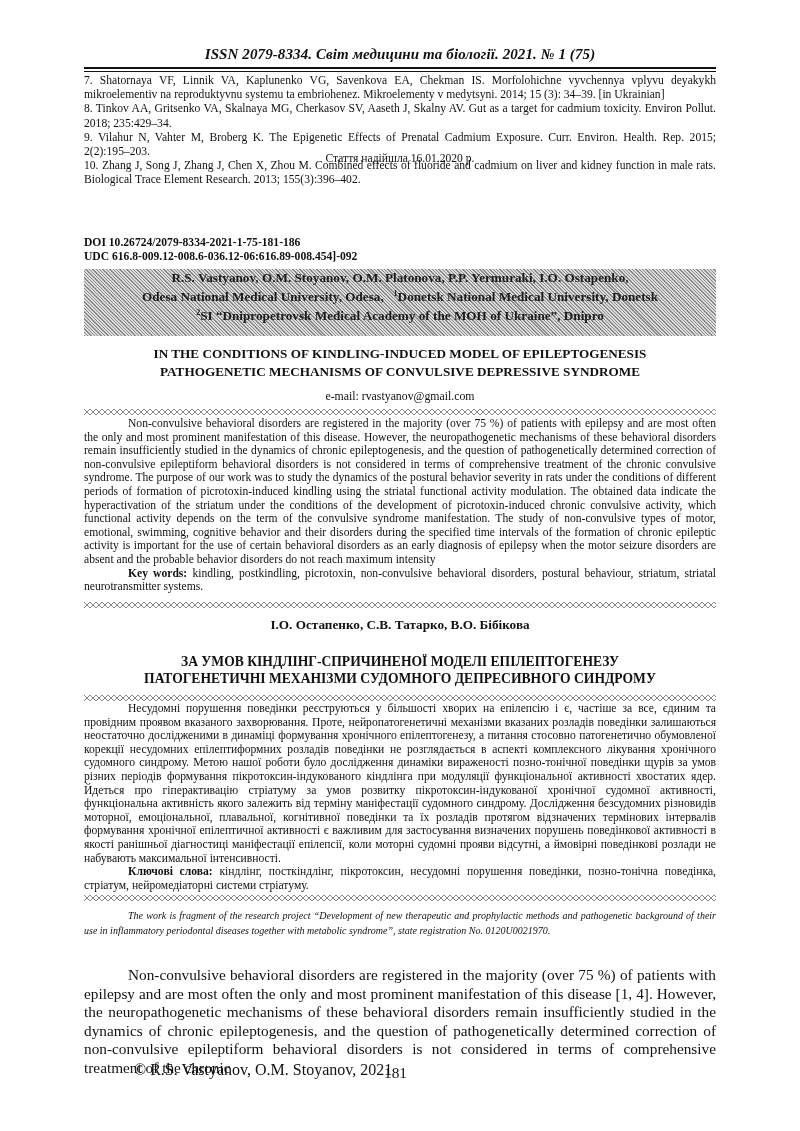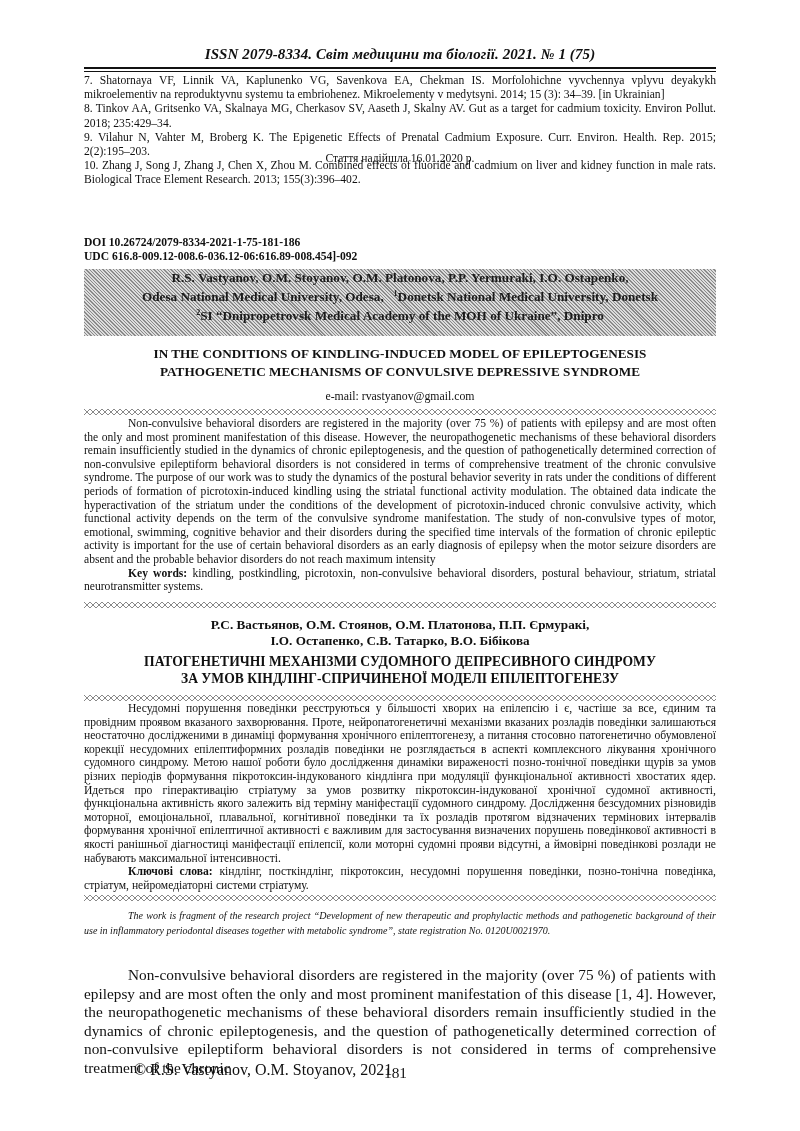--- a/index.html
+++ b/index.html
@@ -73,27 +73,26 @@
 <div class="page email">e-mail: rvastyanov@gmail.com</div>
 <div class="wave" style="top:409px"></div>
 
 <div class="page abstract abs-en">
   <p class="indent">Non-convulsive behavioral disorders are registered in the majority (over 75 %) of patients with epilepsy and are most often the only and most prominent manifestation of this disease. However, the neuropathogenetic mechanisms of these behavioral disorders remain insufficiently studied in the dynamics of chronic epileptogenesis, and the question of pathogenetically determined correction of non-convulsive epileptiform behavioral disorders is not considered in terms of comprehensive treatment of the chronic convulsive syndrome. The purpose of our work was to study the dynamics of the postural behavior severity in rats under the conditions of different periods of formation of picrotoxin-induced kindling using the striatal functional activity modulation. The obtained data indicate the hyperactivation of the striatum under the conditions of the development of picrotoxin-induced chronic convulsive activity, which functional activity depends on the term of the convulsive syndrome manifestation. The study of non-convulsive types of motor, emotional, swimming, cognitive behavior and their disorders during the specified time intervals of the formation of chronic epileptic activity is important for the use of certain behavioral disorders as an early diagnosis of epilepsy when the motor seizure disorders are absent and the probable behavior disorders do not reach maximum intensity</p>
   <p class="indent"><b>Key words:</b><span> kindling, postkindling, picrotoxin, non-convulsive behavioral disorders, postural behaviour, striatum, striatal neurotransmitter systems.</span></p>
 </div>
 <div class="wave" style="top:602px"></div>
 
 <div class="page authors-ua">
-  <div>Р.С. Вастьянов, О.М. Стоянов, О.М. Платонова, П.П. Єрмуракі,</div>
   <div>І.О. Остапенко, С.В. Татарко, В.О. Бібікова</div>
 </div>
 
 <div class="page title-ua">
+  <div>ЗА УМОВ КІНДЛІНГ-СПРИЧИНЕНОЇ МОДЕЛІ ЕПІЛЕПТОГЕНЕЗУ</div>
   <div>ПАТОГЕНЕТИЧНІ МЕХАНІЗМИ СУДОМНОГО ДЕПРЕСИВНОГО СИНДРОМУ</div>
-  <div>ЗА УМОВ КІНДЛІНГ-СПРИЧИНЕНОЇ МОДЕЛІ ЕПІЛЕПТОГЕНЕЗУ</div>
 </div>
 <div class="wave" style="top:695px"></div>
 
 <div class="page abstract abs-ua">
   <p class="indent">Несудомні порушення поведінки реєструються у більшості хворих на епілепсію і є, частіше за все, єдиним та провідним проявом вказаного захворювання. Проте, нейропатогенетичні механізми вказаних розладів поведінки залишаються неостаточно дослідженими в динаміці формування хронічного епілептогенезу, а питання стосовно патогенетично обумовленої корекції несудомних епілептиформних розладів поведінки не розглядається в аспекті комплексного лікування хронічного судомного синдрому. Метою нашої роботи було дослідження динаміки вираженості позно-тонічної поведінки щурів за умов різних періодів формування пікротоксин-індукованого кіндлінга при модуляції функціональної активності хвостатих ядер. Йдеться про гіперактивацію стріатуму за умов розвитку пікротоксин-індукованої хронічної судомної активності, функціональна активність якого залежить від терміну маніфестації судомного синдрому. Дослідження безсудомних різновидів моторної, емоціональної, плавальної, когнітивної поведінки та їх розладів протягом відзначених термінових інтервалів формування хронічної епілептичної активності є важливим для застосування визначених порушень поведінкової активності в якості ранішньої діагностиці маніфестації епілепсії, коли моторні судомні прояви відсутні, а ймовірні поведінкові розлади не набувають максимальної інтенсивності.</p>
   <p class="indent"><b>Ключові слова:</b><span> кіндлінг, посткіндлінг, пікротоксин, несудомні порушення поведінки, позно-тонічна поведінка, стріатум, нейромедіаторні системи стріатуму.</span></p>
 </div>
 <div class="wave" style="top:895px"></div>
 
 <div class="page project">

